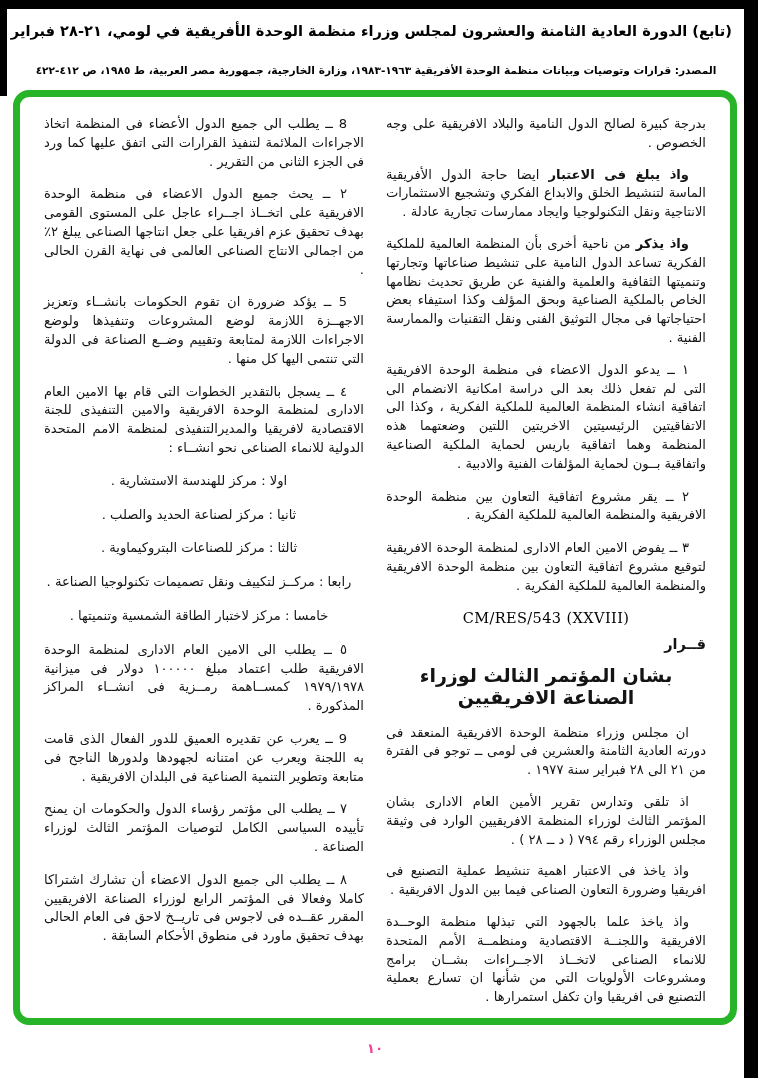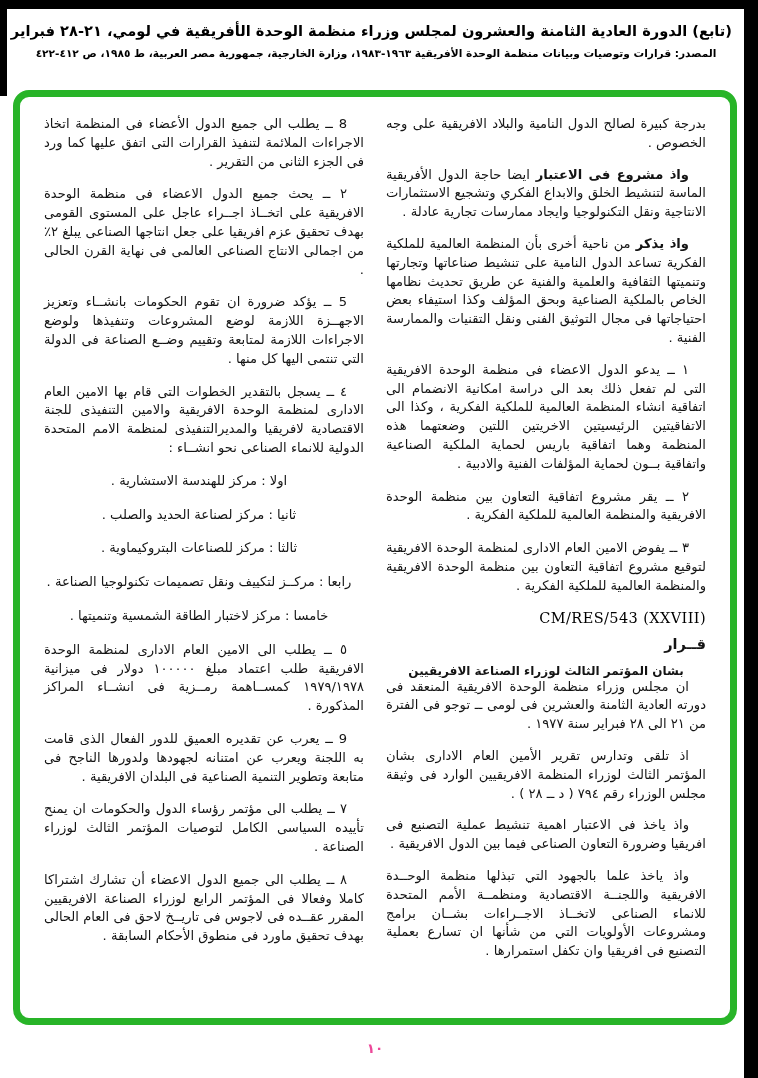--- a/index.html
+++ b/index.html
@@ -18,21 +18,21 @@
   .edge-right  { top: 0; right: 0; width: 14px; height: 1078px; }
   .edge-left   { top: 0; left: 0; width: 7px; height: 96px; }
 
   
   .header { position: absolute; top: 22px; left: 20px; right: 26px; text-align: center; }
   .header-title {
     font-size: 14.6px; font-weight: bold; letter-spacing: -0.2px;
     white-space: nowrap; color: #000;
   }
   .header-source {
-    margin-top: 8px; font-size: 10.6px; font-weight: bold;
+    margin-top: 25px; font-size: 10.6px; font-weight: bold;
     white-space: nowrap; color: #000;
   }
 
   
   .green-box {
     position: absolute; top: 90px; left: 13px; width: 724px; height: 935px;
     border: 7px solid #28b428; border-radius: 16px;
     padding: 18px 24px 0 24px;
   }
   .columns { display: flex; gap: 22px; height: 100%; }
@@ -42,27 +42,27 @@
     font-size: 13.1px; line-height: 18.8px;
     text-align: justify; text-align-last: auto;
   }
   .para { margin-bottom: 13px; }
   .indent { text-indent: 17px; }
   .res-item { margin-bottom: 14px; text-indent: 17px; }
   .sub-item { margin-bottom: 15px; padding-right: 10px; text-align: center; }
   .lead { font-weight: bold; }
 
   .doc-ref {
-    direction: ltr; text-align: right;
+    direction: ltr; text-align: center;
     font-family: "DejaVu Serif", serif;
     font-size: 14.5px; letter-spacing: 0.4px;
     margin: 14px 0 10px 0; color: #000;
   }
   .res-title   { text-align: right; font-weight: bold; font-size: 14.5px; margin: 10px 0 12px 0; }
-  .res-subtitle{ text-align: center; font-weight: bold; font-size: 12px; }
+  .res-subtitle{ text-align: center; font-weight: bold; font-size: 19px; margin-bottom: 16px; }
 
   .footer-page {
     position: absolute; top: 1040px; left: 13px; width: 724px;
     text-align: center; font-size: 13.5px; font-weight: bold; color: #ec4899;
   }
 </style>
 </head>
 <body>
 
 <div class="edge edge-top"></div>
@@ -73,21 +73,21 @@
   <div class="header-title">(تابع) الدورة العادية الثامنة والعشرون لمجلس وزراء منظمة الوحدة الأفريقية في لومي، ٢١-٢٨ فبراير ١٩٧٧</div>
   <div class="header-source">المصدر: قرارات وتوصيات وبيانات منظمة الوحدة الأفريقية ١٩٦٣-١٩٨٣، وزارة الخارجية، جمهورية مصر العربية، ط ١٩٨٥، ص ٤١٢-٤٢٢</div>
 </div>
 
 <div class="green-box">
   <div class="columns">
 
     <div class="col">
       <p class="para">بدرجة كبيرة لصالح الدول النامية والبلاد الافريقية على وجه الخصوص .</p>
 
-      <p class="para indent"><span class="lead">واذ مشروع فى الاعتبار</span> <span>ايضا حاجة الدول الأفريقية الماسة لتنشيط الخلق والابداع الفكري وتشجيع الاستثمارات الانتاجية ونقل التكنولوجيا وايجاد ممارسات تجارية عادلة .</span></p>
+      <p class="para indent"><span class="lead">واذ يبلغ فى الاعتبار</span> <span>ايضا حاجة الدول الأفريقية الماسة لتنشيط الخلق والابداع الفكري وتشجيع الاستثمارات الانتاجية ونقل التكنولوجيا وايجاد ممارسات تجارية عادلة .</span></p>
 
       <p class="para indent"><span class="lead">واذ يذكر</span> <span>من ناحية أخرى بأن المنظمة العالمية للملكية الفكرية تساعد الدول النامية على تنشيط صناعاتها وتجارتها وتنميتها الثقافية والعلمية والفنية عن طريق تحديث نظامها الخاص بالملكية الصناعية وبحق المؤلف وكذا استيفاء بعض احتياجاتها فى مجال التوثيق الفنى ونقل التقنيات والممارسة الفنية .</span></p>
 
       <p class="res-item">١ ــ يدعو الدول الاعضاء فى منظمة الوحدة الافريقية التى لم تفعل ذلك بعد الى دراسة امكانية الانضمام الى اتفاقية انشاء المنظمة العالمية للملكية الفكرية ، وكذا الى الاتفاقيتين الرئيسيتين الاخريتين اللتين وضعتهما هذه المنظمة وهما اتفاقية باريس لحماية الملكية الصناعية واتفاقية بــون لحماية المؤلفات الفنية والادبية .</p>
       <p class="res-item">٢ ــ يقر مشروع اتفاقية التعاون بين منظمة الوحدة الافريقية والمنظمة العالمية للملكية الفكرية .</p>
       <p class="res-item">٣ ــ يفوض الامين العام الادارى لمنظمة الوحدة الافريقية لتوقيع مشروع اتفاقية التعاون بين منظمة الوحدة الافريقية والمنظمة العالمية للملكية الفكرية .</p>
 
       <div class="doc-ref">CM/RES/543  (XXVIII)</div>
       <div class="res-title">قــرار</div>
       <div class="res-subtitle">بشان المؤتمر الثالث لوزراء الصناعة الافريقيين</div>

